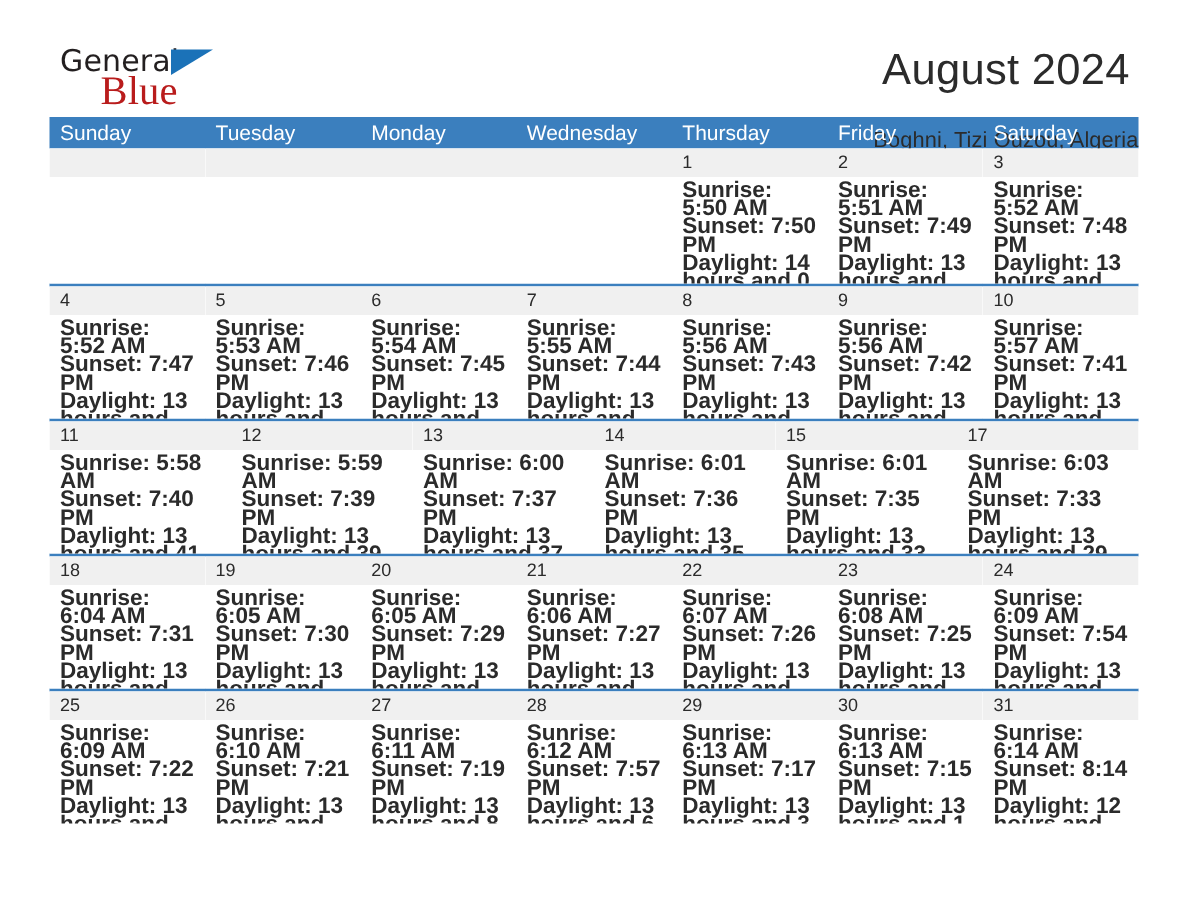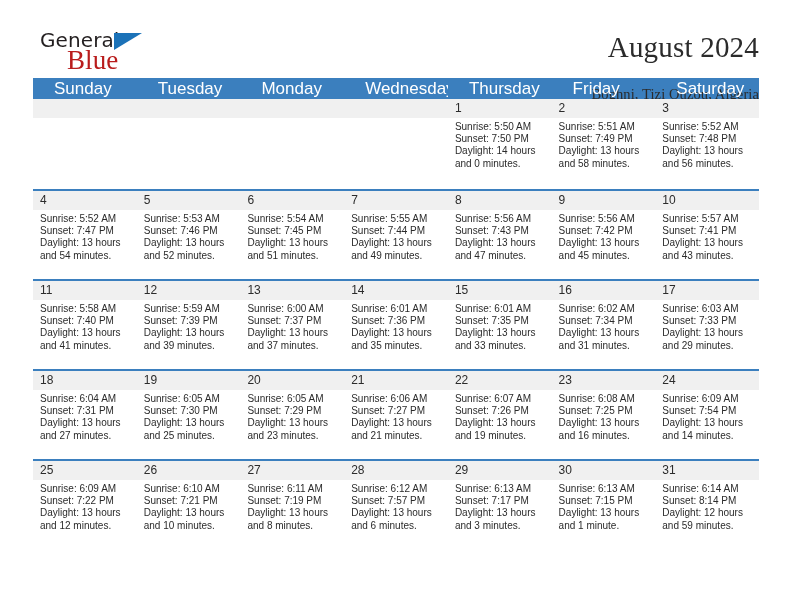--- a/index.html
+++ b/index.html
@@ -58,23 +58,22 @@
     position: absolute;
     left: 76px;
     top: 5px;
     width: 0;
     height: 0;
     border-left: 28px solid #1b72b8;
     border-bottom: 17px solid transparent;
   }
 
   .titles {
-    text-align: right;
+    text-align: center;
     padding-top: 2px;
-    font-family: Liberation Serif, serif;
   }
   .cal-title {
     font-size: 29px;
     font-weight: 400;
     color: #2b2b2b;
     line-height: 34px;
     letter-spacing: 0.2px;
   }
   .cal-subtitle {
     font-size: 14.5px;
@@ -92,23 +91,23 @@
   }
 
   .weekday-row {
     display: flex;
     background: #3b7fbe;
     height: 21px;
   }
   .weekday {
     flex: 1 1 0;
     color: #ffffff;
-    font-size: 17px;
+    font-size: 14px;
     line-height: 21px;
-    padding-left: 21px;
+    padding-left: 7px;
     white-space: nowrap;
     overflow: hidden;
   }
 
   .week-row {
     display: flex;
     height: 90px;
     border-top: 2px solid #3b7fbe;
   }
   .week-row:first-of-type { border-top: none; }
@@ -129,23 +128,24 @@
     color: #2b2b2b;
     line-height: 19px;
   }
 
   .day-cell.empty .day-number-band {
     background: #f0f0f0;
   }
 
   .day-info {
     padding: 3px 6px 0 7px;
-    font-size: 10px;
+    font-size: 15px;
     line-height: 12.2px;
     color: #2b2b2b;
+    font-weight: bold;
   }
   .day-info div { white-space: normal; }
 </style>
 </head>
 <body>
 
 <div class="page">
 
   <div class="header">
 
@@ -304,28 +304,20 @@
           </div>
           <div class="day-cell">
             <div class="day-number-band">15</div>
             <div class="day-info">
               <div>Sunrise: 6:01 AM</div>
               <div>Sunset: 7:35 PM</div>
               <div>Daylight: 13 hours and 33 minutes.</div>
             </div>
           </div>
           <div class="day-cell">
-            <div class="day-number-band">16</div>
-            <div class="day-info">
-              <div>Sunrise: 6:02 AM</div>
-              <div>Sunset: 7:34 PM</div>
-              <div>Daylight: 13 hours and 31 minutes.</div>
-            </div>
-          </div>
-          <div class="day-cell">
             <div class="day-number-band">17</div>
             <div class="day-info">
               <div>Sunrise: 6:03 AM</div>
               <div>Sunset: 7:33 PM</div>
               <div>Daylight: 13 hours and 29 minutes.</div>
             </div>
           </div>
         </div>
         <div class="week-row">
           <div class="day-cell">

